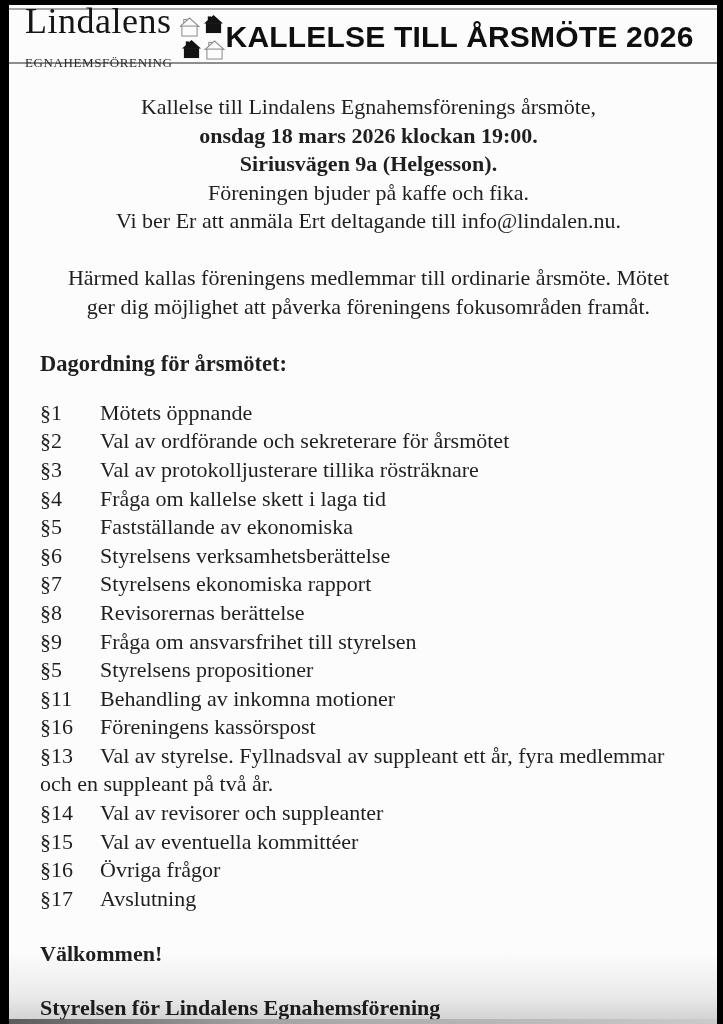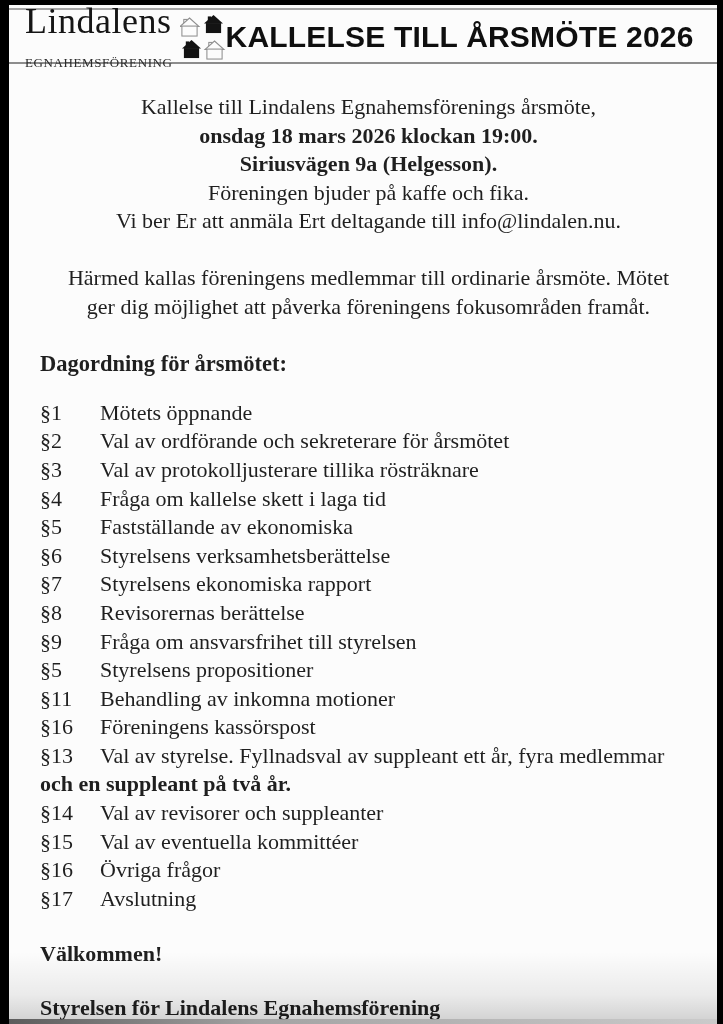--- a/index.html
+++ b/index.html
@@ -50,21 +50,21 @@
   .line{display:block;white-space:nowrap;text-align:center;}
   .bold{font-weight:700;}
   .intro{margin-top:29px;}
   .announcement{margin-top:28px;}
   .agenda-heading{
     margin-top:29px;font-weight:700;font-size:22.5px;white-space:nowrap;
   }
   .agenda-list{margin-top:20px;}
   .agenda-row{white-space:nowrap;}
   .agenda-num{display:inline-block;width:60px;}
-  .agenda-cont{white-space:normal;font-weight:bold;}
+  .agenda-cont{white-space:normal;}
   .closing{margin-top:27px;font-weight:700;white-space:nowrap;}
   .signature{margin-top:25px;font-weight:700;white-space:nowrap;}
   .bottom-shade{
     position:absolute;left:0;right:0;bottom:0;height:72px;pointer-events:none;
     background:linear-gradient(to bottom, rgba(0,0,0,0) 0%, rgba(0,0,0,0.07) 60%, rgba(0,0,0,0.18) 100%);
   }
   .bottom-strip{
     position:absolute;left:0;right:0;bottom:0;height:5px;pointer-events:none;
     background:linear-gradient(to right,#474747,#9b9b9b 35%,#c9c9c9);
     opacity:0.85;

